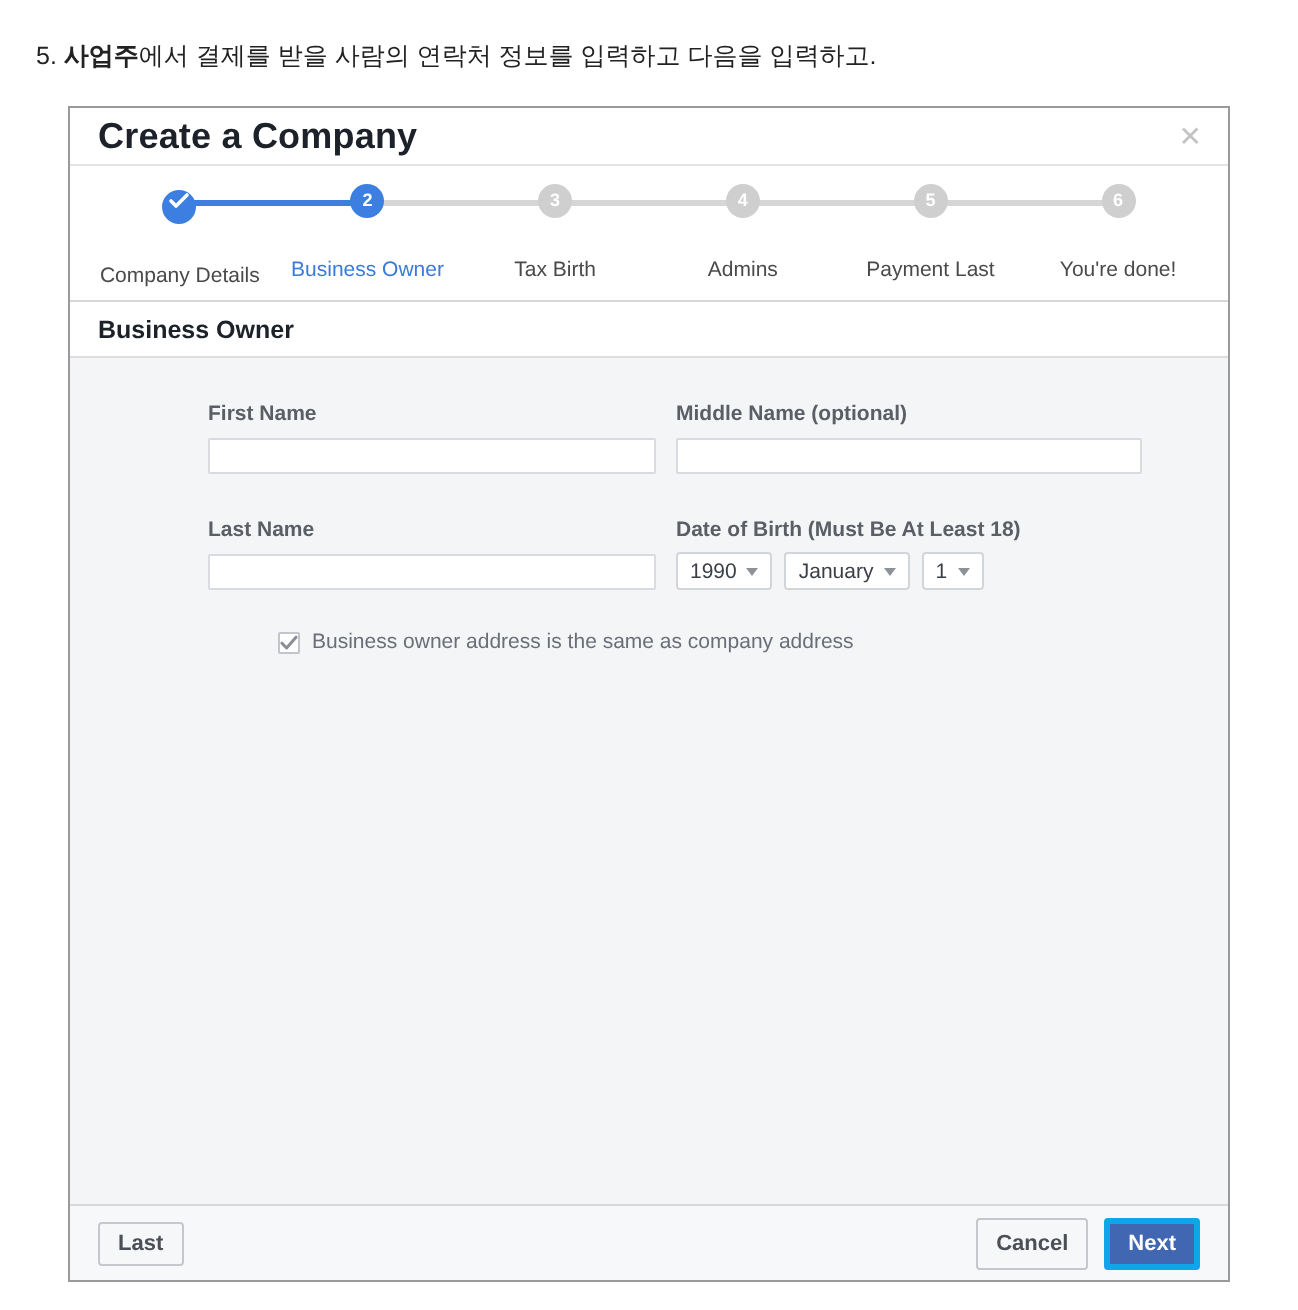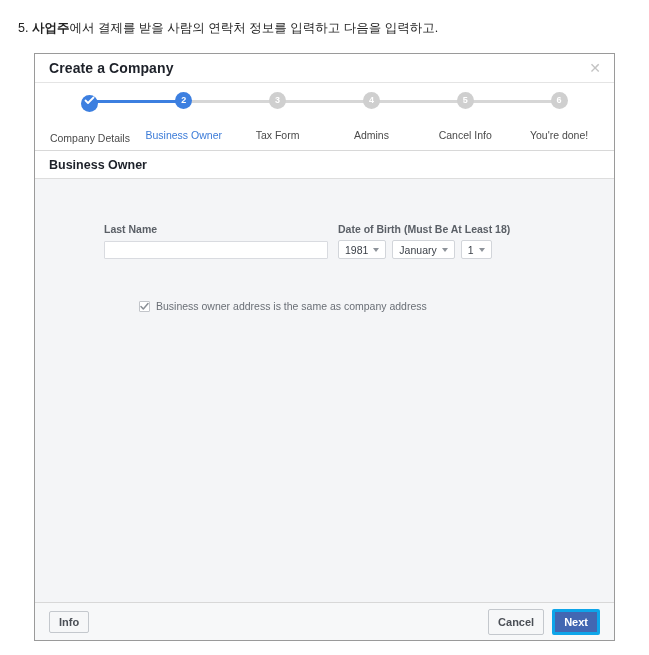--- a/index.html
+++ b/index.html
@@ -46,21 +46,21 @@
     height: 29px;
     background: #ffffff;
     border-bottom: 1px solid #e4e4e4;
     display: flex;
     align-items: center;
     padding: 0 10px 0 14px;
     box-sizing: border-box;
     flex: none;
   }
   .dlg-title {
-    font-size: 14px;
+    font-size: 18px;
     font-weight: bold;
     color: #1d2129;
     letter-spacing: .1px;
   }
   .dlg-close {
     margin-left: auto;
     color: #c3c3c3;
     font-size: 14px;
     line-height: 1;
     cursor: pointer;
@@ -198,21 +198,21 @@
   .caret {
     width: 0; height: 0;
     border-left: 3px solid transparent;
     border-right: 3px solid transparent;
     border-top: 4px solid #8d9299;
   }
 
   .checkbox-row {
     position: absolute;
     left: 104px;
-    top: 121px;
+    top: 136px;
     display: flex;
     align-items: center;
     gap: 6px;
   }
   .checkbox {
     width: 11px;
     height: 11px;
     border: 1px solid #c2c5ca;
     background: #ffffff;
     border-radius: 1px;
@@ -296,64 +296,74 @@
 
       <div class="step active">
         <div class="line"></div>
         <div class="circle">2</div>
         <div class="step-label">Business Owner</div>
       </div>
 
       <div class="step">
         <div class="line"></div>
         <div class="circle">3</div>
-        <div class="step-label">Tax Form</div>
+        <div class="step-label">Tax Birth</div>
       </div>
 
       <div class="step">
         <div class="line"></div>
         <div class="circle">4</div>
         <div class="step-label">Admins</div>
       </div>
 
       <div class="step">
         <div class="line"></div>
         <div class="circle">5</div>
-        <div class="step-label">Cancel Info</div>
+        <div class="step-label">Payment Last</div>
       </div>
 
       <div class="step">
         <div class="line"></div>
         <div class="circle">6</div>
         <div class="step-label">You're done!</div>
       </div>
 
     </div>
   </div>
 
   <div class="section-bar">
     <div class="section-title">Business Owner</div>
   </div>
 
   <div class="dlg-body">
     <div class="form-grid">
 
+      <div class="row">
+        <div class="col">
+          <div class="field-label">First Name</div>
+          <input class="text-input" type="text" value="" style="">
+        </div>
+        <div class="col right">
+          <div class="field-label">Middle Name (optional)</div>
+          <input class="text-input" type="text" value="" style="">
+        </div>
+      </div>
 
       <div class="spacer-row"></div>
 
       <div class="row">
         <div class="col">
           <div class="field-label">Last Name</div>
           <input class="text-input" type="text" value="" style="">
         </div>
         <div class="col right">
           <div class="field-label">Date of Birth (Must Be At Least 18)</div>
           <div class="dob-row">
             <div class="select">
-              <span>1981</span>
+              <span>1990</span>
               <span class="caret"></span>
             </div>
             <div class="select">
               <span>January</span>
               <span class="caret"></span>
             </div>
             <div class="select">
               <span>1</span>
               <span class="caret"></span>
             </div>
@@ -367,20 +377,20 @@
       <span class="checkbox">
         <svg width="9" height="9" viewBox="0 0 9 9">
           <path d="M1 4.6 L3.3 7 L8 1.6" fill="none" stroke="#8a8f96" stroke-width="1.5" stroke-linecap="round" stroke-linejoin="round"></path>
         </svg>
       </span>
       <span class="checkbox-label">Business owner address is the same as company address</span>
     </div>
   </div>
 
   <div class="dlg-footer">
-    <button class="btn btn-default">Info</button>
+    <button class="btn btn-default">Last</button>
     <div class="footer-right">
       <button class="btn btn-default">Cancel</button>
       <button class="btn btn-primary">Next</button>
     </div>
   </div>
 
 </div>
 
 </body></html>

